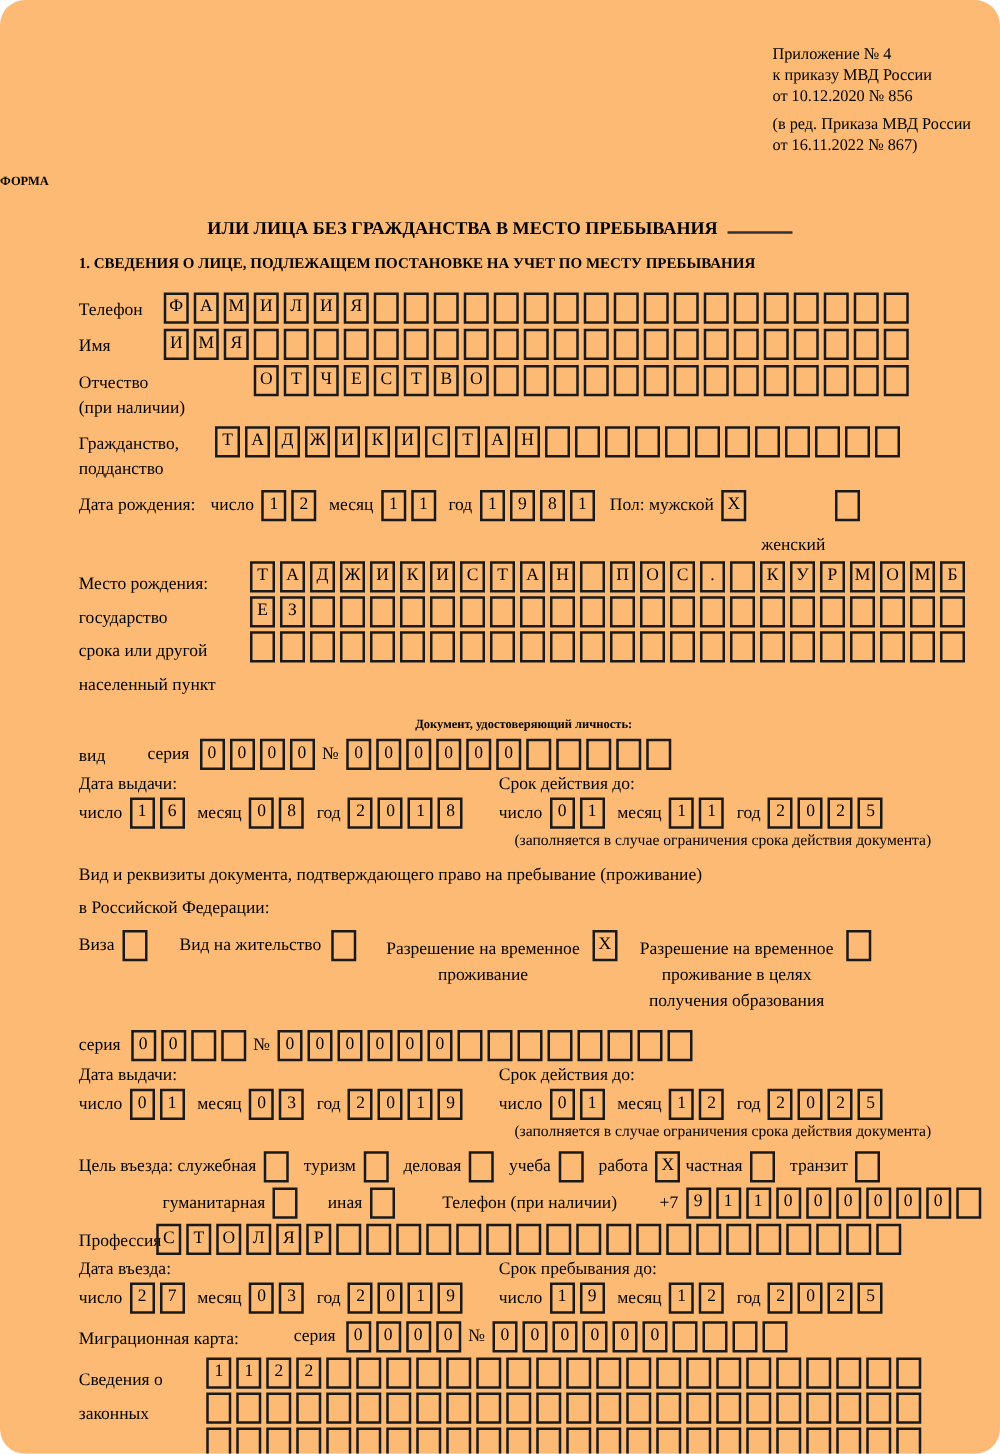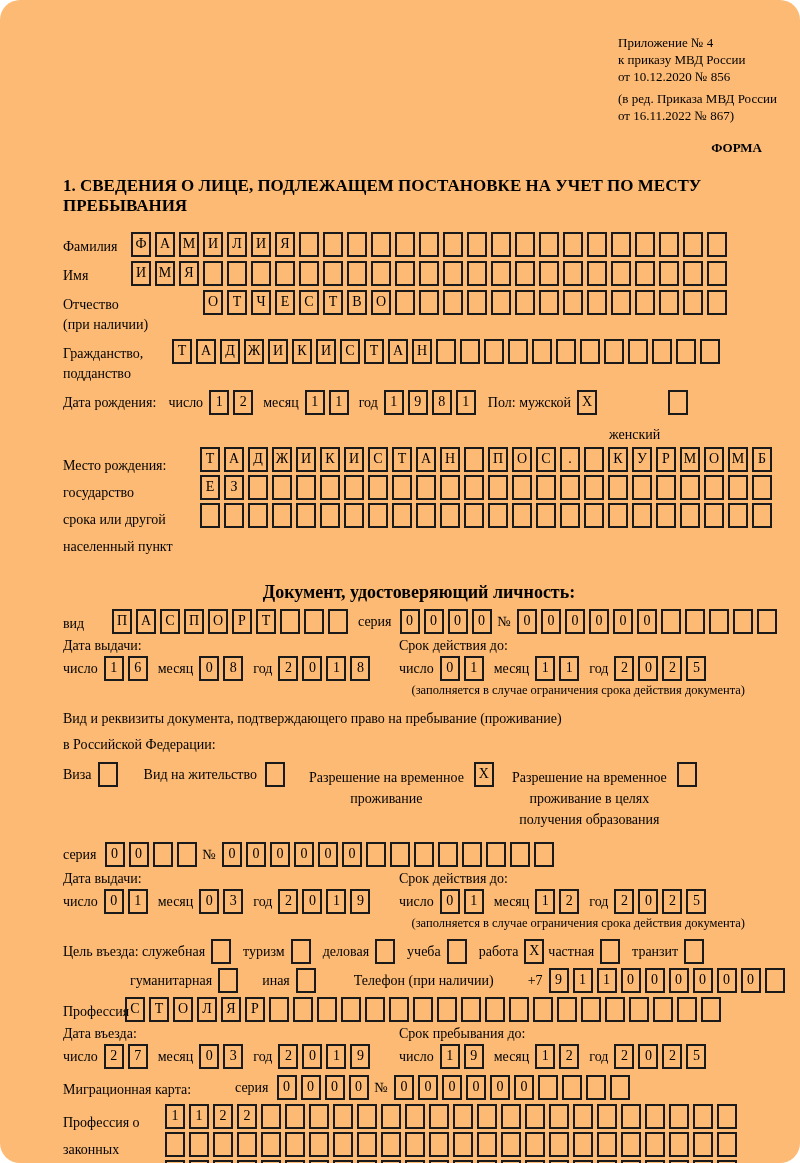--- a/index.html
+++ b/index.html
@@ -1,33 +1,33 @@
 <!DOCTYPE html>
 <html><head>
 <meta charset="utf-8">
 <style>
   html,body{margin:0;padding:0;background:#fff;}
   .page{position:relative;width:800px;height:1163px;background:#fdba74;color:#000;
         font-family:"Liberation Serif","DejaVu Serif",serif;overflow:hidden;border-radius:20px;}
   .appendix{margin:34px 0 0 618px;font-size:13px;line-height:17px;}
   .appendix .rev{margin-top:5px;}
-  .forma{width:762px;text-align:right;font-weight:bold;font-size:13px;margin-top:16px;}
+  .forma{width:762px;text-align:left;font-weight:bold;font-size:10px;margin-top:16px;}
   .title{text-align:center;font-weight:bold;font-size:14.5px;margin-top:20px;line-height:24px;}
   .uline{display:inline-block;width:52px;border-bottom:2px solid #333;height:0.9em;margin-left:8px;}
-  .sec1{margin:20px 0 0 63px;font-weight:bold;font-size:17px;}
+  .sec1{margin:8px 0 0 63px;font-weight:bold;font-size:12px;}
   .fbody{margin:16px 25px 0 63px;font-size:14px;}
   .row{display:flex;align-items:flex-start;margin-bottom:4px;}
   .lblcol{flex:none;padding-top:5px;line-height:20px;}
   .il{flex:none;padding-top:5px;white-space:nowrap;}
   .boxes{flex:none;white-space:nowrap;}
   .bx{display:inline-block;box-sizing:border-box;width:20px;height:25px;border:2px solid #1a1a1a;
       margin-right:4px;text-align:center;font-size:14px;line-height:20px;vertical-align:top;
       font-family:"Liberation Serif","DejaVu Serif",serif;}
   .stack .boxes{display:block;margin-bottom:3px;}
-  .dochead{text-align:center;font-weight:bold;font-size:18px;margin:22px 0 6px 0;}
+  .dochead{text-align:center;font-weight:bold;font-size:10px;margin:12px 0 6px 0;}
   .dgroups{display:flex;margin-bottom:0;}
   .dgroup{flex:none;width:336px;}
   .dgroup.right{}
   .dg-head{text-align:left;font-size:14px;margin-bottom:2px;}
   .dg-body{display:flex;}
   .dg-body .il{margin-right:6px;}
   .note{text-align:right;font-size:12.5px;margin:2px 30px 8px 0;}
   .intro{margin:6px 0 2px 0;line-height:26px;}
   .permits{display:flex;align-items:flex-start;margin:4px 0 12px 0;}
   .pml{text-align:center;line-height:21px;padding-top:5px;}
@@ -41,28 +41,29 @@
   <div class="appendix">
     <div>Приложение № 4</div>
     <div>к приказу МВД России</div>
     <div>от 10.12.2020 № 856</div>
     <div class="rev">(в ред. Приказа МВД России</div>
     <div>от 16.11.2022 № 867)</div>
   </div>
   <div class="forma">ФОРМА</div>
 
   <div class="title">
+    <div><span>ИЛИ ЛИЦА БЕЗ ГРАЖДАНСТВА В МЕСТО ПРЕБЫВАНИЯ</span><span class="uline"></span></div>
   </div>
 
   <div class="sec1">1. СВЕДЕНИЯ О ЛИЦЕ, ПОДЛЕЖАЩЕМ ПОСТАНОВКЕ НА УЧЕТ ПО МЕСТУ ПРЕБЫВАНИЯ</div>
 
   <div class="fbody">
 
     <div class="row">
-      <span class="lblcol" style="width:68px;">Фамилия</span>
+      <span class="lblcol" style="width:68px;">Телефон</span>
       <span class="boxes"><span class="bx">Ф</span><span class="bx">А</span><span class="bx">М</span><span class="bx">И</span><span class="bx">Л</span><span class="bx">И</span><span class="bx">Я</span><span class="bx"></span><span class="bx"></span><span class="bx"></span><span class="bx"></span><span class="bx"></span><span class="bx"></span><span class="bx"></span><span class="bx"></span><span class="bx"></span><span class="bx"></span><span class="bx"></span><span class="bx"></span><span class="bx"></span><span class="bx"></span><span class="bx"></span><span class="bx"></span><span class="bx"></span><span class="bx"></span></span>
     </div>
 
     <div class="row">
       <span class="lblcol" style="width:68px;">Имя</span>
       <span class="boxes"><span class="bx">И</span><span class="bx">М</span><span class="bx">Я</span><span class="bx"></span><span class="bx"></span><span class="bx"></span><span class="bx"></span><span class="bx"></span><span class="bx"></span><span class="bx"></span><span class="bx"></span><span class="bx"></span><span class="bx"></span><span class="bx"></span><span class="bx"></span><span class="bx"></span><span class="bx"></span><span class="bx"></span><span class="bx"></span><span class="bx"></span><span class="bx"></span><span class="bx"></span><span class="bx"></span><span class="bx"></span><span class="bx"></span></span>
     </div>
 
     <div class="row">
       <span class="lblcol" style="width:140px;">
@@ -105,21 +106,20 @@
         <span class="boxes"><span class="bx">Т</span><span class="bx">А</span><span class="bx">Д</span><span class="bx">Ж</span><span class="bx">И</span><span class="bx">К</span><span class="bx">И</span><span class="bx">С</span><span class="bx">Т</span><span class="bx">А</span><span class="bx">Н</span><span class="bx"></span><span class="bx">П</span><span class="bx">О</span><span class="bx">С</span><span class="bx">.</span><span class="bx"></span><span class="bx">К</span><span class="bx">У</span><span class="bx">Р</span><span class="bx">М</span><span class="bx">О</span><span class="bx">М</span><span class="bx">Б</span></span>
         <span class="boxes"><span class="bx">Е</span><span class="bx">З</span><span class="bx"></span><span class="bx"></span><span class="bx"></span><span class="bx"></span><span class="bx"></span><span class="bx"></span><span class="bx"></span><span class="bx"></span><span class="bx"></span><span class="bx"></span><span class="bx"></span><span class="bx"></span><span class="bx"></span><span class="bx"></span><span class="bx"></span><span class="bx"></span><span class="bx"></span><span class="bx"></span><span class="bx"></span><span class="bx"></span><span class="bx"></span><span class="bx"></span></span>
         <span class="boxes"><span class="bx"></span><span class="bx"></span><span class="bx"></span><span class="bx"></span><span class="bx"></span><span class="bx"></span><span class="bx"></span><span class="bx"></span><span class="bx"></span><span class="bx"></span><span class="bx"></span><span class="bx"></span><span class="bx"></span><span class="bx"></span><span class="bx"></span><span class="bx"></span><span class="bx"></span><span class="bx"></span><span class="bx"></span><span class="bx"></span><span class="bx"></span><span class="bx"></span><span class="bx"></span><span class="bx"></span></span>
       </span>
     </div>
 
     <div class="dochead">Документ, удостоверяющий личность:</div>
 
     <div class="row">
       <span class="lblcol" style="width:49px;">вид</span>
-      <span class="boxes"><span class="bx">П</span><span class="bx">А</span><span class="bx">С</span><span class="bx">П</span><span class="bx">О</span><span class="bx">Р</span><span class="bx">Т</span><span class="bx"></span><span class="bx"></span><span class="bx"></span></span>
       <span class="il" style="margin:0 8px 0 6px;">серия</span>
       <span class="boxes"><span class="bx">0</span><span class="bx">0</span><span class="bx">0</span><span class="bx">0</span></span>
       <span class="il" style="margin:0 6px 0 2px;">№</span>
       <span class="boxes"><span class="bx">0</span><span class="bx">0</span><span class="bx">0</span><span class="bx">0</span><span class="bx">0</span><span class="bx">0</span><span class="bx"></span><span class="bx"></span><span class="bx"></span><span class="bx"></span><span class="bx"></span></span>
     </div>
 
     <div class="dgroups">
       <div class="dgroup">
         <div class="dg-head">Дата выдачи:</div>
         <div class="dg-body">
@@ -261,21 +261,21 @@
     <div class="row" style="margin-top:6px;">
       <span class="lblcol" style="width:172px;">Миграционная карта:</span>
       <span class="il mr8">серия</span>
       <span class="boxes"><span class="bx">0</span><span class="bx">0</span><span class="bx">0</span><span class="bx">0</span></span>
       <span class="il" style="margin:0 6px 0 2px;">№</span>
       <span class="boxes"><span class="bx">0</span><span class="bx">0</span><span class="bx">0</span><span class="bx">0</span><span class="bx">0</span><span class="bx">0</span><span class="bx"></span><span class="bx"></span><span class="bx"></span><span class="bx"></span></span>
     </div>
 
     <div class="row stack" style="margin-top:4px;">
       <span class="lblcol" style="width:102px;line-height:27px;">
-        <span>Профессия о</span><br>
+        <span>Сведения о</span><br>
         <span>законных</span><br>
         <br>
         <br>
         <br>
         
       </span>
       <span>
         <span class="boxes"><span class="bx">1</span><span class="bx">1</span><span class="bx">2</span><span class="bx">2</span><span class="bx"></span><span class="bx"></span><span class="bx"></span><span class="bx"></span><span class="bx"></span><span class="bx"></span><span class="bx"></span><span class="bx"></span><span class="bx"></span><span class="bx"></span><span class="bx"></span><span class="bx"></span><span class="bx"></span><span class="bx"></span><span class="bx"></span><span class="bx"></span><span class="bx"></span><span class="bx"></span><span class="bx"></span><span class="bx"></span></span>
         <span class="boxes"><span class="bx"></span><span class="bx"></span><span class="bx"></span><span class="bx"></span><span class="bx"></span><span class="bx"></span><span class="bx"></span><span class="bx"></span><span class="bx"></span><span class="bx"></span><span class="bx"></span><span class="bx"></span><span class="bx"></span><span class="bx"></span><span class="bx"></span><span class="bx"></span><span class="bx"></span><span class="bx"></span><span class="bx"></span><span class="bx"></span><span class="bx"></span><span class="bx"></span><span class="bx"></span><span class="bx"></span></span>
         <span class="boxes"><span class="bx"></span><span class="bx"></span><span class="bx"></span><span class="bx"></span><span class="bx"></span><span class="bx"></span><span class="bx"></span><span class="bx"></span><span class="bx"></span><span class="bx"></span><span class="bx"></span><span class="bx"></span><span class="bx"></span><span class="bx"></span><span class="bx"></span><span class="bx"></span><span class="bx"></span><span class="bx"></span><span class="bx"></span><span class="bx"></span><span class="bx"></span><span class="bx"></span><span class="bx"></span><span class="bx"></span></span>

